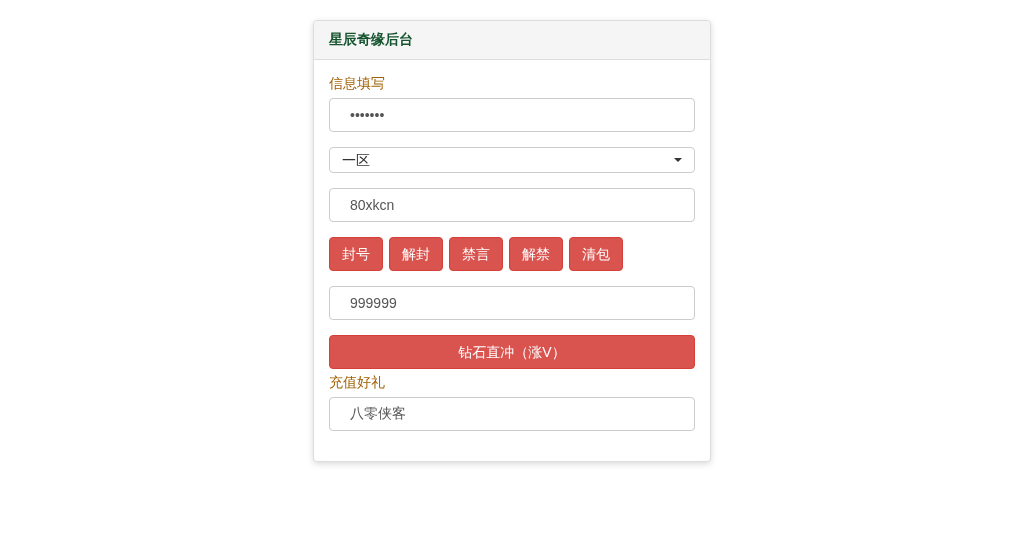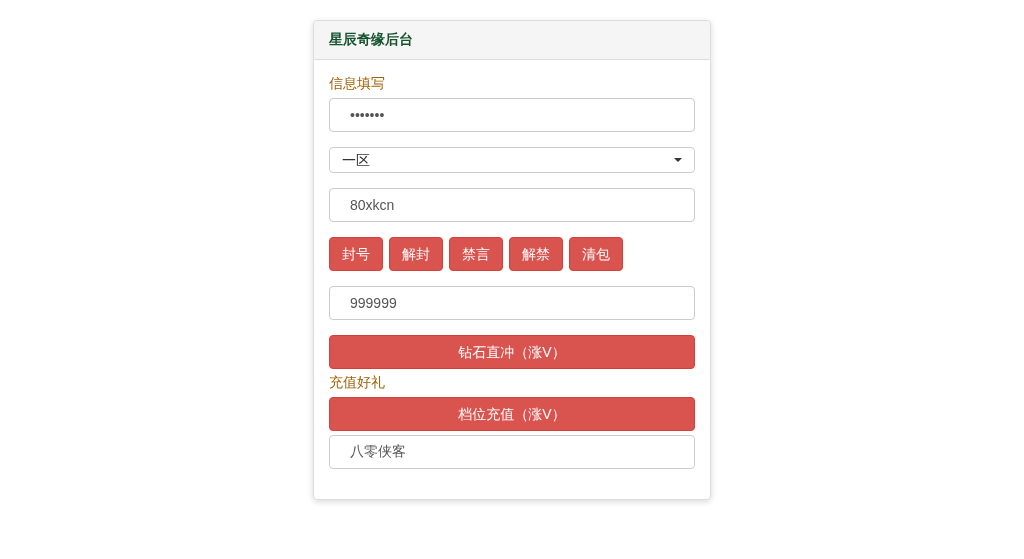--- a/index.html
+++ b/index.html
@@ -142,18 +142,17 @@
       <button class="btn btn-danger">解禁</button>
       <button class="btn btn-danger">清包</button>
     </div>
 
     <input type="text" class="form-control" value="999999" style="">
 
     <button class="btn btn-danger btn-block">钻石直冲（涨V）</button>
 
     <label class="section-label spacer-top">充值好礼</label>
 
-    <button class="btn btn-danger btn-block">档位充值（涨V）</button>
 
     <input type="text" class="form-control" value="八零侠客" style="">
 
   </div>
 </div>
 
 </body></html>

